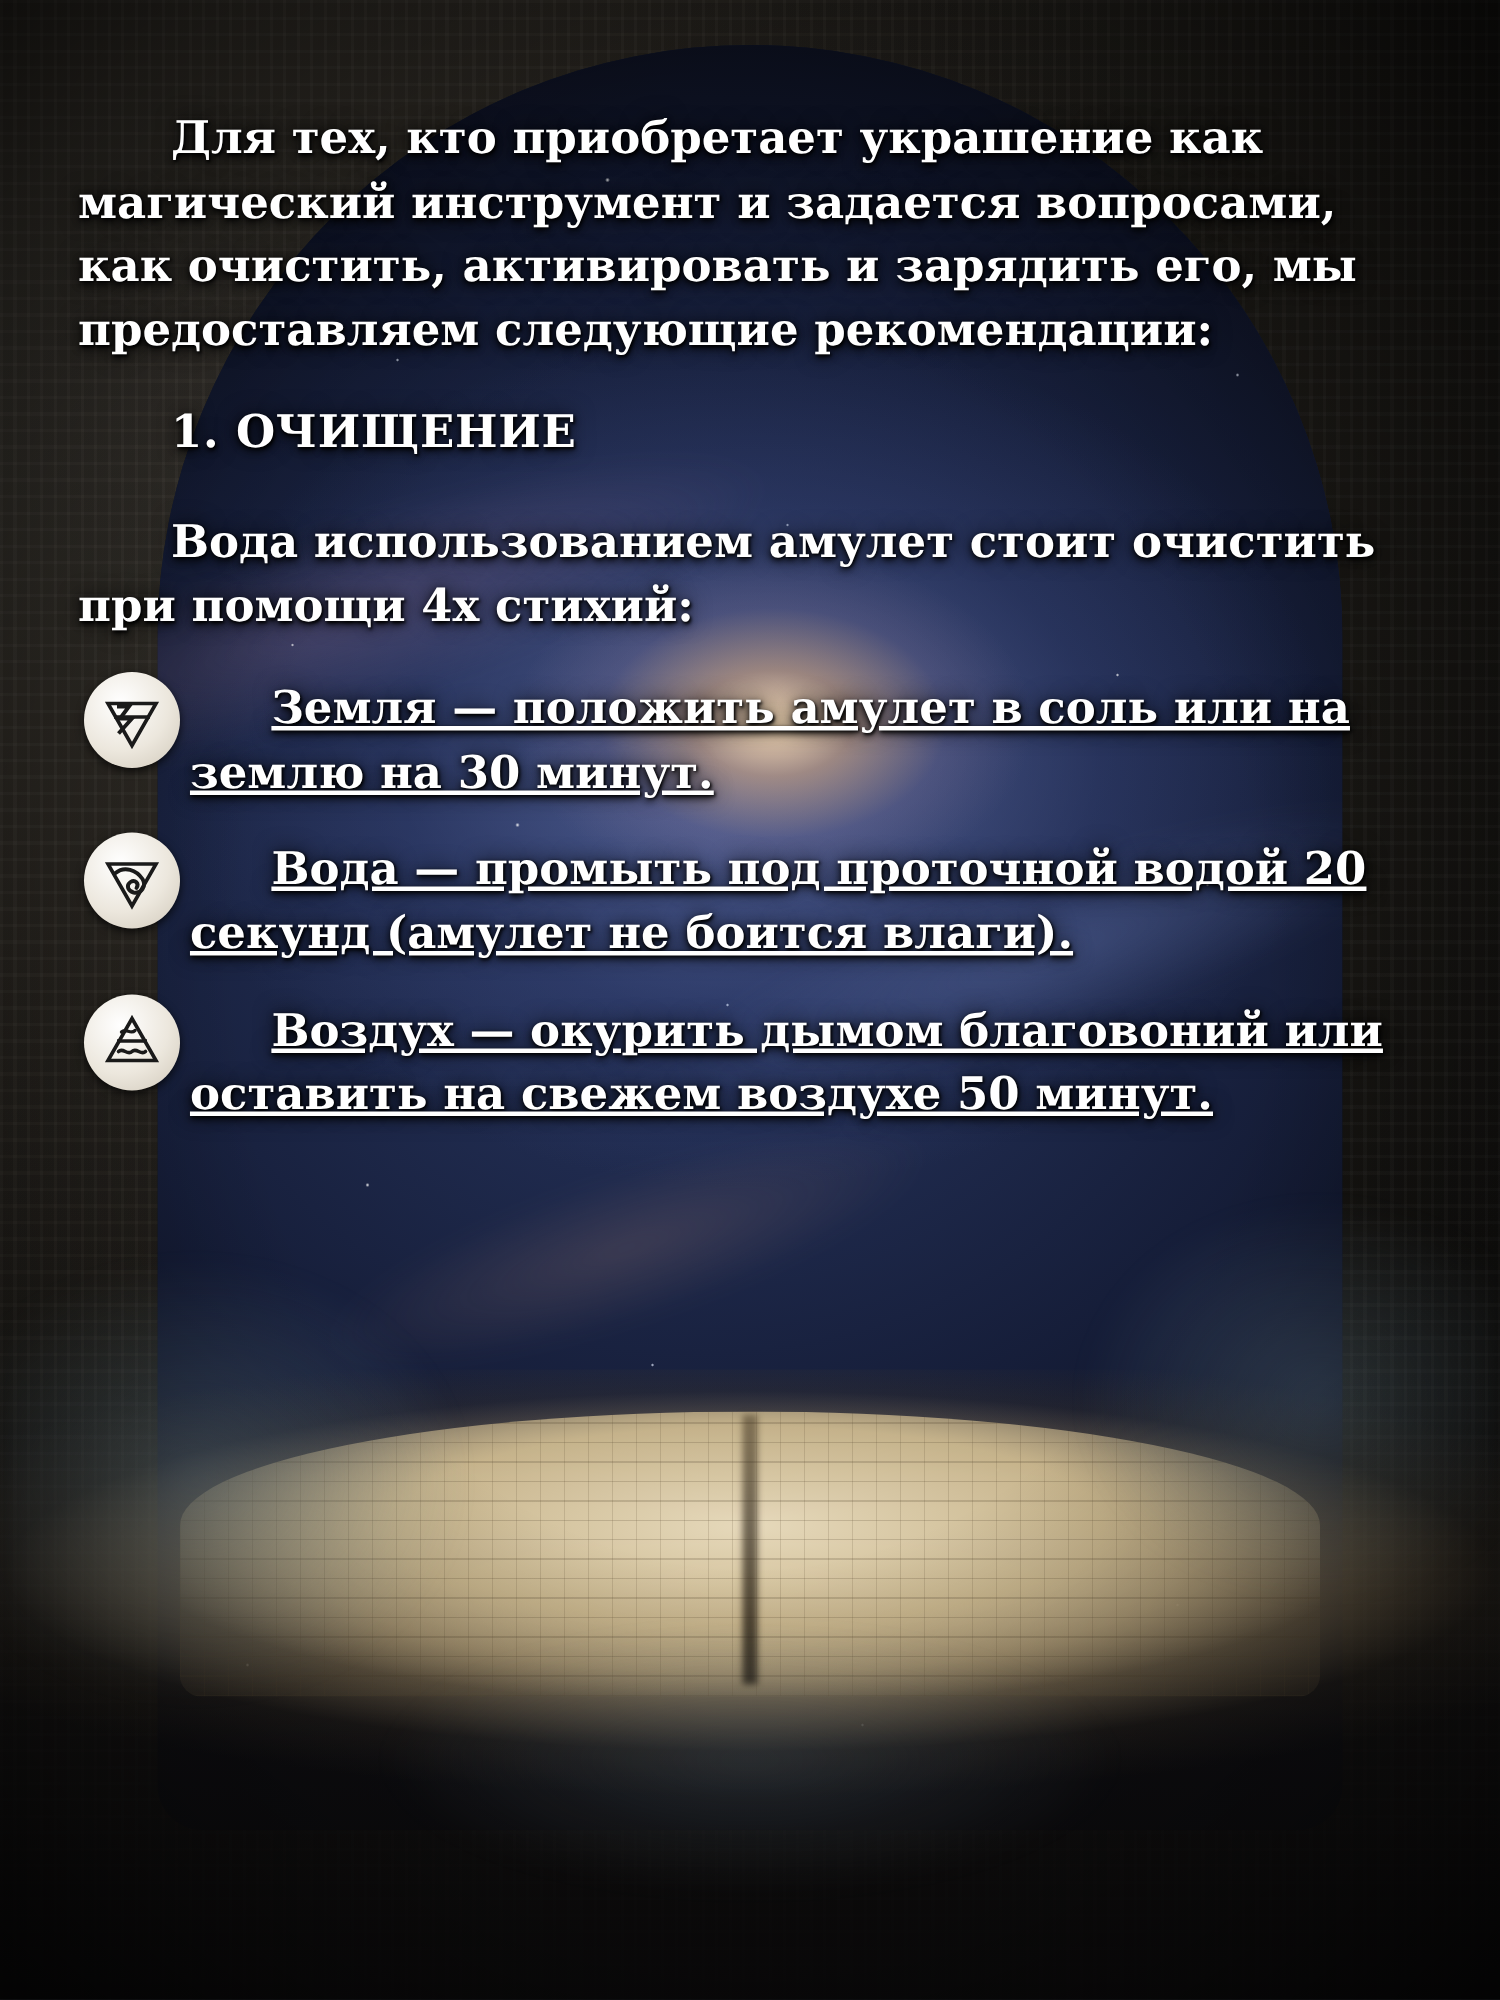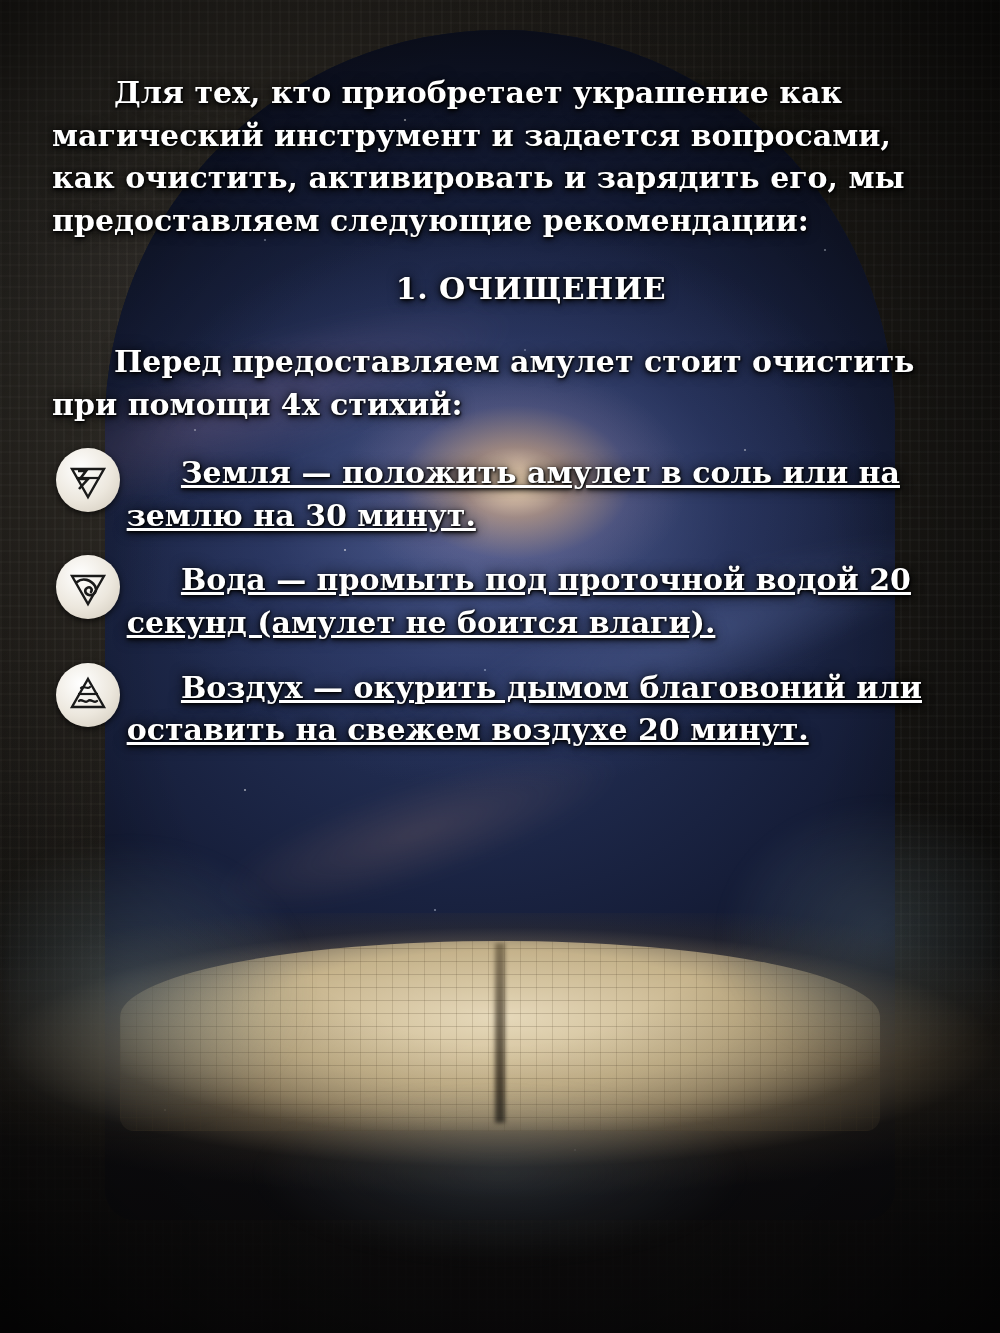--- a/index.html
+++ b/index.html
@@ -159,21 +159,20 @@
       1px 1px 2px rgba(0,0,0,0.9);
   }
   p.para {
     margin: 0 0 26px 0;
     text-indent: 62px;
   }
   p.heading {
     margin: 0 0 30px 0;
     text-indent: 62px;
     letter-spacing: 0.5px;
-    text-align: center;
   }
 
   .element-block {
     margin: 0 0 22px 0;
   }
   .element-icon {
     float: left;
     width: 64px;
     height: 64px;
     margin: -4px 14px 0 4px;
@@ -217,21 +216,21 @@
 
   <div class="mist"></div>
   <div class="vignette"></div>
 
   <div class="content">
 
     <p class="para">Для тех, кто приобретает украшение как магический инструмент и задается вопросами, как очистить, активировать и зарядить его, мы предоставляем следующие рекомендации:</p>
 
     <p class="heading">1. ОЧИЩЕНИЕ</p>
 
-    <p class="para">Перед предоставляем амулет стоит очистить при помощи 4х стихий:</p>
+    <p class="para">Вода использованием амулет стоит очистить при помощи 4х стихий:</p>
 
     <div class="element-block clearfix">
       <span class="element-icon">
         <svg width="46" height="46" viewBox="0 0 46 46" aria-hidden="true">
           <polygon points="7,12 39,12 23,40" fill="none" stroke="#1a1a1a" stroke-width="2.4"></polygon>
           <line x1="11" y1="21" x2="35" y2="21" stroke="#1a1a1a" stroke-width="2.2"></line>
           <path d="M13,14 L21,14 L15,22 L23,22 L14,32" fill="none" stroke="#1a1a1a" stroke-width="2.6"></path>
         </svg>
       </span>
       <div class="element-text">Земля — положить амулет в соль или на землю на 30 минут.</div>
@@ -250,17 +249,17 @@
 
     <div class="element-block clearfix">
       <span class="element-icon">
         <svg width="46" height="46" viewBox="0 0 46 46" aria-hidden="true">
           <polygon points="23,7 39,35 7,35" fill="none" stroke="#1a1a1a" stroke-width="2.4"></polygon>
           <line x1="13" y1="22" x2="33" y2="22" stroke="#1a1a1a" stroke-width="2.2"></line>
           <path d="M14,29 C17,26 20,32 23,29 C26,26 29,32 32,29" fill="none" stroke="#1a1a1a" stroke-width="2.4" stroke-linecap="round"></path>
           <path d="M16,16 C19,13 22,18 25,15" fill="none" stroke="#1a1a1a" stroke-width="2.2" stroke-linecap="round"></path>
         </svg>
       </span>
-      <div class="element-text">Воздух — окурить дымом благовоний или оставить на свежем воздухе 20 минут.</div>
+      <div class="element-text">Воздух — окурить дымом благовоний или оставить на свежем воздухе 50 минут.</div>
     </div>
 
   </div>
 </div>
 
 </body></html>

